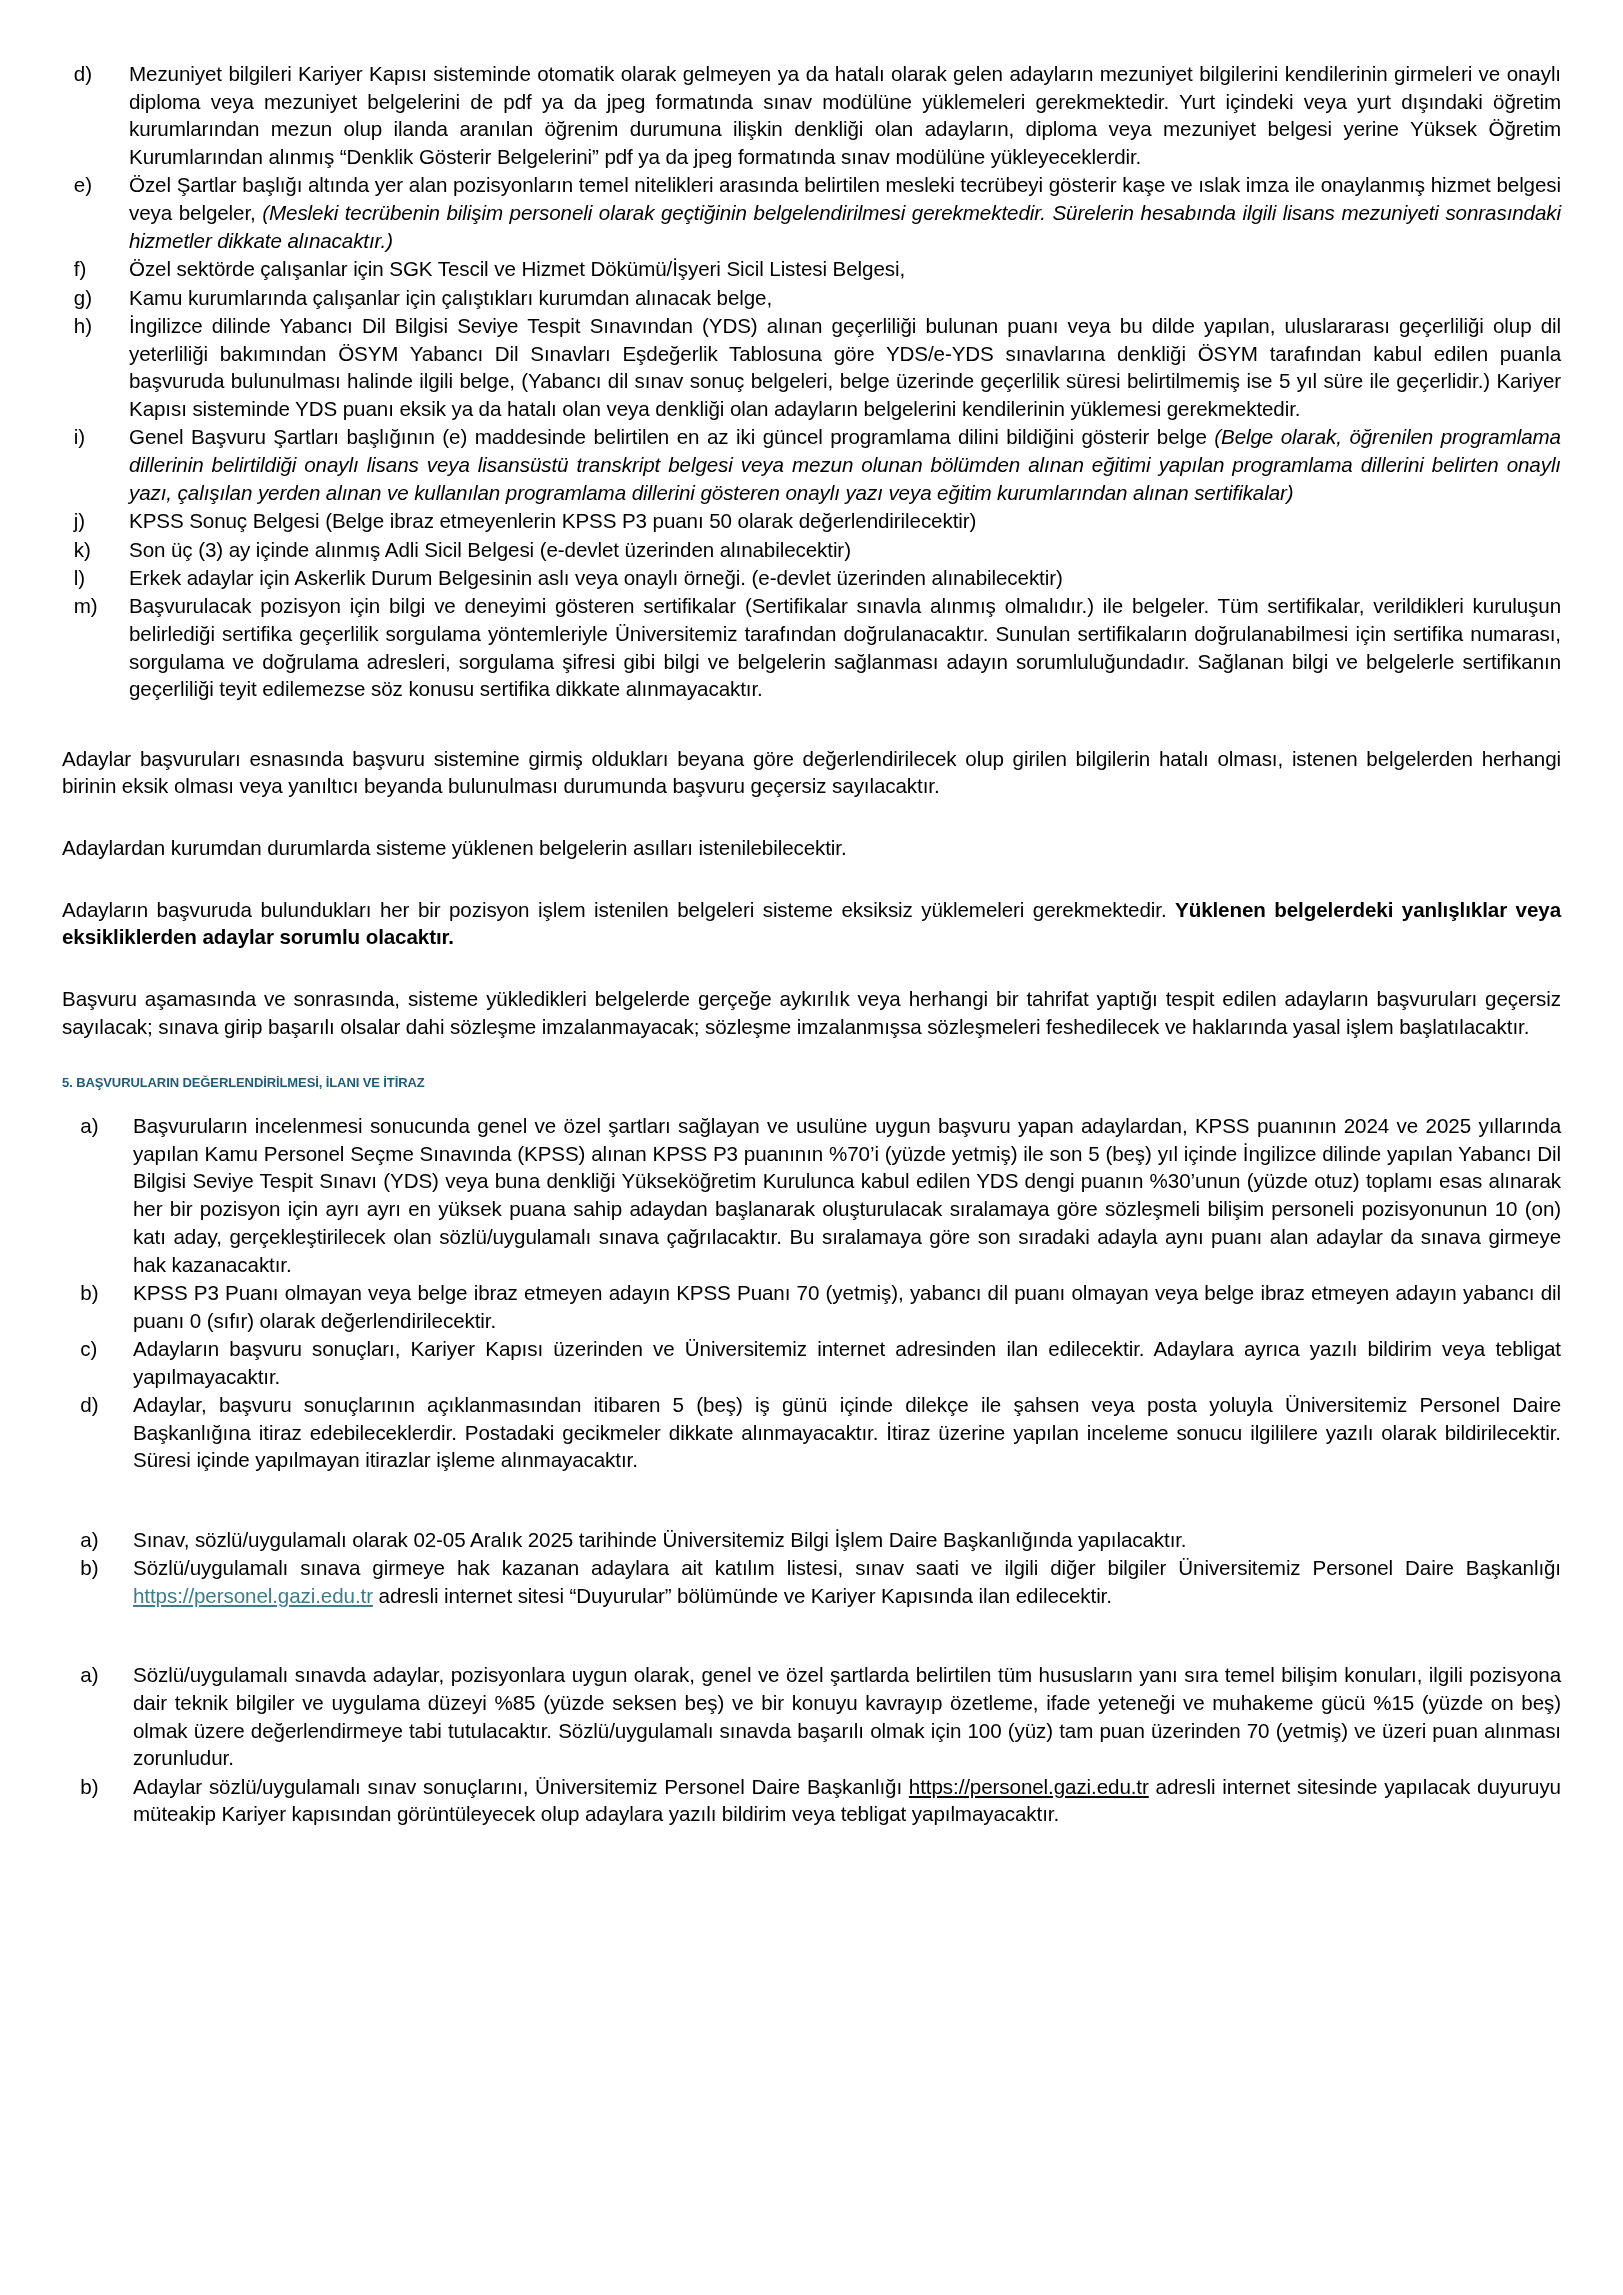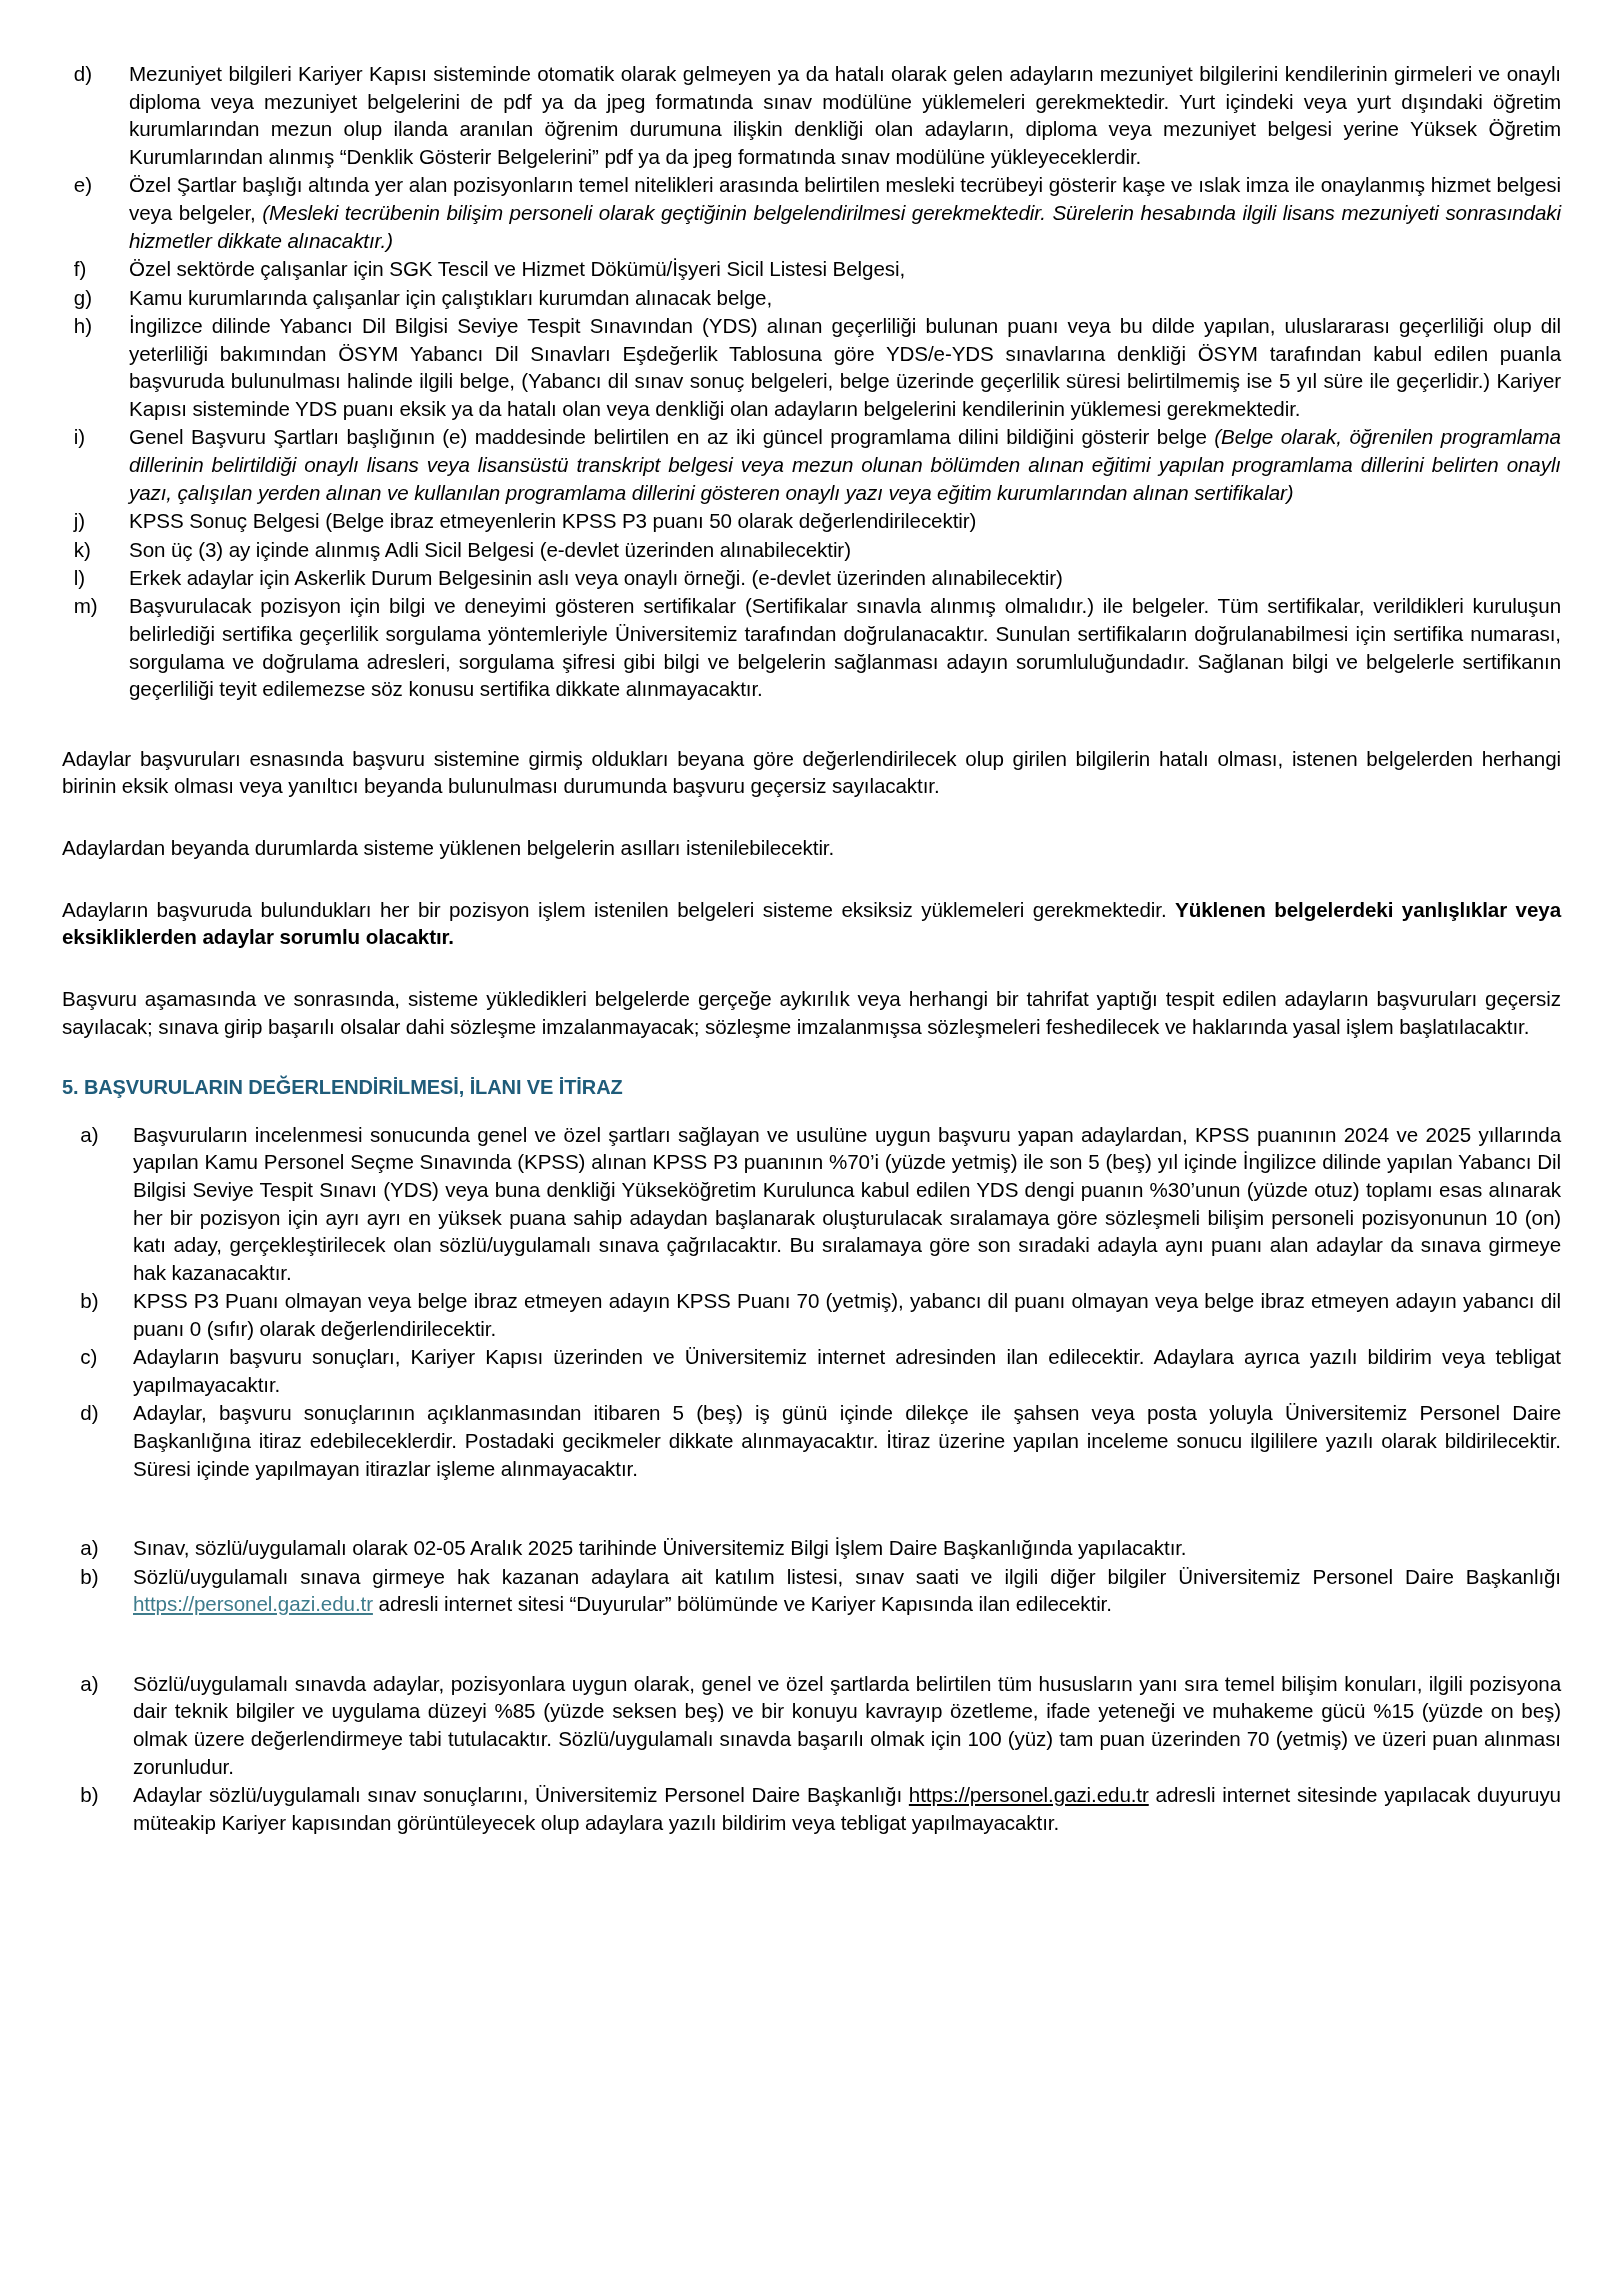--- a/index.html
+++ b/index.html
@@ -70,21 +70,21 @@
     text-indent: 0;
   }
   .gap-md { height: 22px; }
   .gap-lg { height: 29px; }
   .gap-xl { height: 34px; }
 
   
   h2.sect {
     margin: 0;
     padding: 0;
-    font-size: 20px;
+    font-size: 13px;
     font-weight: bold;
     color: #1f5c7a;
     letter-spacing: -0.1px;
     line-height: 1.2;
   }
 
   
   .b  { font-weight: bold; }
   .bi { font-weight: normal; font-style: italic; }
   a.lnk, .lnk {
@@ -145,21 +145,21 @@
           <span class="mk">m)</span>
           <span class="bd"><span>Başvurulacak pozisyon için bilgi ve deneyimi gösteren sertifikalar (Sertifikalar sınavla alınmış olmalıdır.) ile belgeler. Tüm sertifikalar, verildikleri kuruluşun belirlediği sertifika geçerlilik sorgulama yöntemleriyle Üniversitemiz tarafından doğrulanacaktır. Sunulan sertifikaların doğrulanabilmesi için sertifika numarası, sorgulama ve doğrulama adresleri, sorgulama şifresi gibi bilgi ve belgelerin sağlanması adayın sorumluluğundadır. Sağlanan bilgi ve belgelerle sertifikanın geçerliliği teyit edilemezse söz konusu sertifika dikkate alınmayacaktır.</span></span>
         </li>
       </ol>
 
     <div class="gap-lg"></div>
 
     <div id="mid-paras">
         <p class="para"><span>Adaylar başvuruları esnasında başvuru sistemine girmiş oldukları beyana göre değerlendirilecek olup girilen bilgilerin hatalı olması, istenen belgelerden herhangi birinin eksik olması veya yanıltıcı beyanda bulunulması durumunda başvuru geçersiz sayılacaktır.</span></p>
         <div class="gap-md"></div>
-        <p class="para"><span>Adaylardan beyanda durumlarda sisteme yüklenen belgelerin asılları istenilebilecektir.</span></p>
+        <p class="para"><span>Adaylardan kurumdan durumlarda sisteme yüklenen belgelerin asılları istenilebilecektir.</span></p>
         <div class="gap-md"></div>
         <p class="para"><span>Adayların başvuruda bulundukları her bir pozisyon işlem istenilen belgeleri sisteme eksiksiz yüklemeleri gerekmektedir. </span><span class="b">Yüklenen belgelerdeki yanlışlıklar veya eksikliklerden adaylar sorumlu olacaktır.</span></p>
         <div class="gap-md"></div>
         <p class="para"><span>Başvuru aşamasında ve sonrasında, sisteme yükledikleri belgelerde gerçeğe aykırılık veya herhangi bir tahrifat yaptığı tespit edilen adayların başvuruları geçersiz sayılacak; sınava girip başarılı olsalar dahi sözleşme imzalanmayacak; sözleşme imzalanmışsa sözleşmeleri feshedilecek ve haklarında yasal işlem başlatılacaktır.</span></p>
       </div>
 
     <div class="gap-xl"></div>
 
     <div id="sections">
         <h2 class="sect">5. BAŞVURULARIN DEĞERLENDİRİLMESİ, İLANI VE İTİRAZ</h2>

